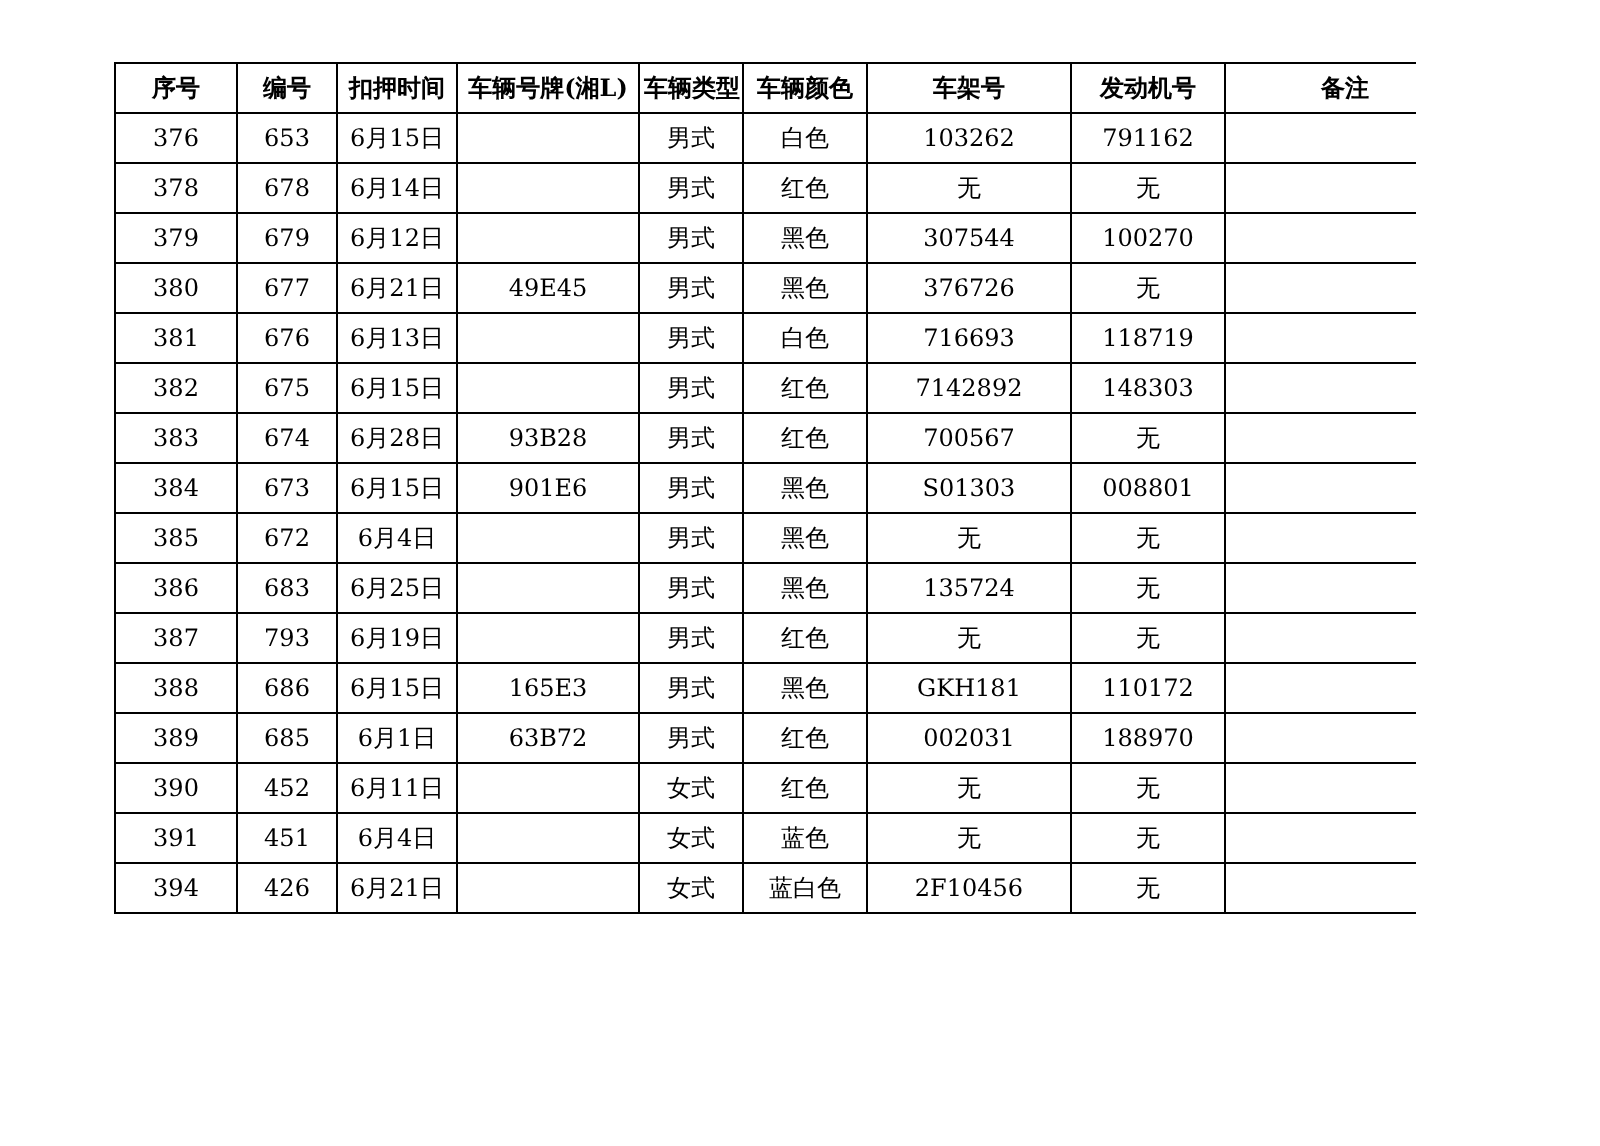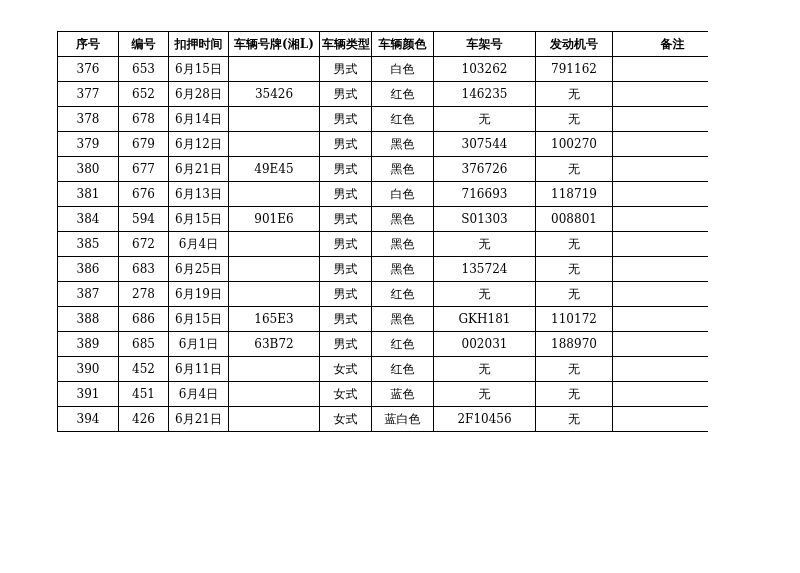--- a/index.html
+++ b/index.html
@@ -78,31 +78,20 @@
           <td>653</td>
           <td>6月15日</td>
           <td></td>
           <td>男式</td>
           <td>白色</td>
           <td>103262</td>
           <td>791162</td>
           <td></td>
         </tr>
         <tr>
-          <td>377</td>
-          <td>652</td>
-          <td>6月28日</td>
-          <td>35426</td>
-          <td>男式</td>
-          <td>红色</td>
-          <td>146235</td>
-          <td>无</td>
-          <td></td>
-        </tr>
-        <tr>
           <td>378</td>
           <td>678</td>
           <td>6月14日</td>
           <td></td>
           <td>男式</td>
           <td>红色</td>
           <td>无</td>
           <td>无</td>
           <td></td>
         </tr>
@@ -133,22 +122,44 @@
           <td>676</td>
           <td>6月13日</td>
           <td></td>
           <td>男式</td>
           <td>白色</td>
           <td>716693</td>
           <td>118719</td>
           <td></td>
         </tr>
         <tr>
+          <td>382</td>
+          <td>675</td>
+          <td>6月15日</td>
+          <td></td>
+          <td>男式</td>
+          <td>红色</td>
+          <td>7142892</td>
+          <td>148303</td>
+          <td></td>
+        </tr>
+        <tr>
+          <td>383</td>
+          <td>674</td>
+          <td>6月28日</td>
+          <td>93B28</td>
+          <td>男式</td>
+          <td>红色</td>
+          <td>700567</td>
+          <td>无</td>
+          <td></td>
+        </tr>
+        <tr>
           <td>384</td>
-          <td>594</td>
+          <td>673</td>
           <td>6月15日</td>
           <td>901E6</td>
           <td>男式</td>
           <td>黑色</td>
           <td>S01303</td>
           <td>008801</td>
           <td></td>
         </tr>
         <tr>
           <td>385</td>
@@ -167,21 +178,21 @@
           <td>6月25日</td>
           <td></td>
           <td>男式</td>
           <td>黑色</td>
           <td>135724</td>
           <td>无</td>
           <td></td>
         </tr>
         <tr>
           <td>387</td>
-          <td>278</td>
+          <td>793</td>
           <td>6月19日</td>
           <td></td>
           <td>男式</td>
           <td>红色</td>
           <td>无</td>
           <td>无</td>
           <td></td>
         </tr>
         <tr>
           <td>388</td>

